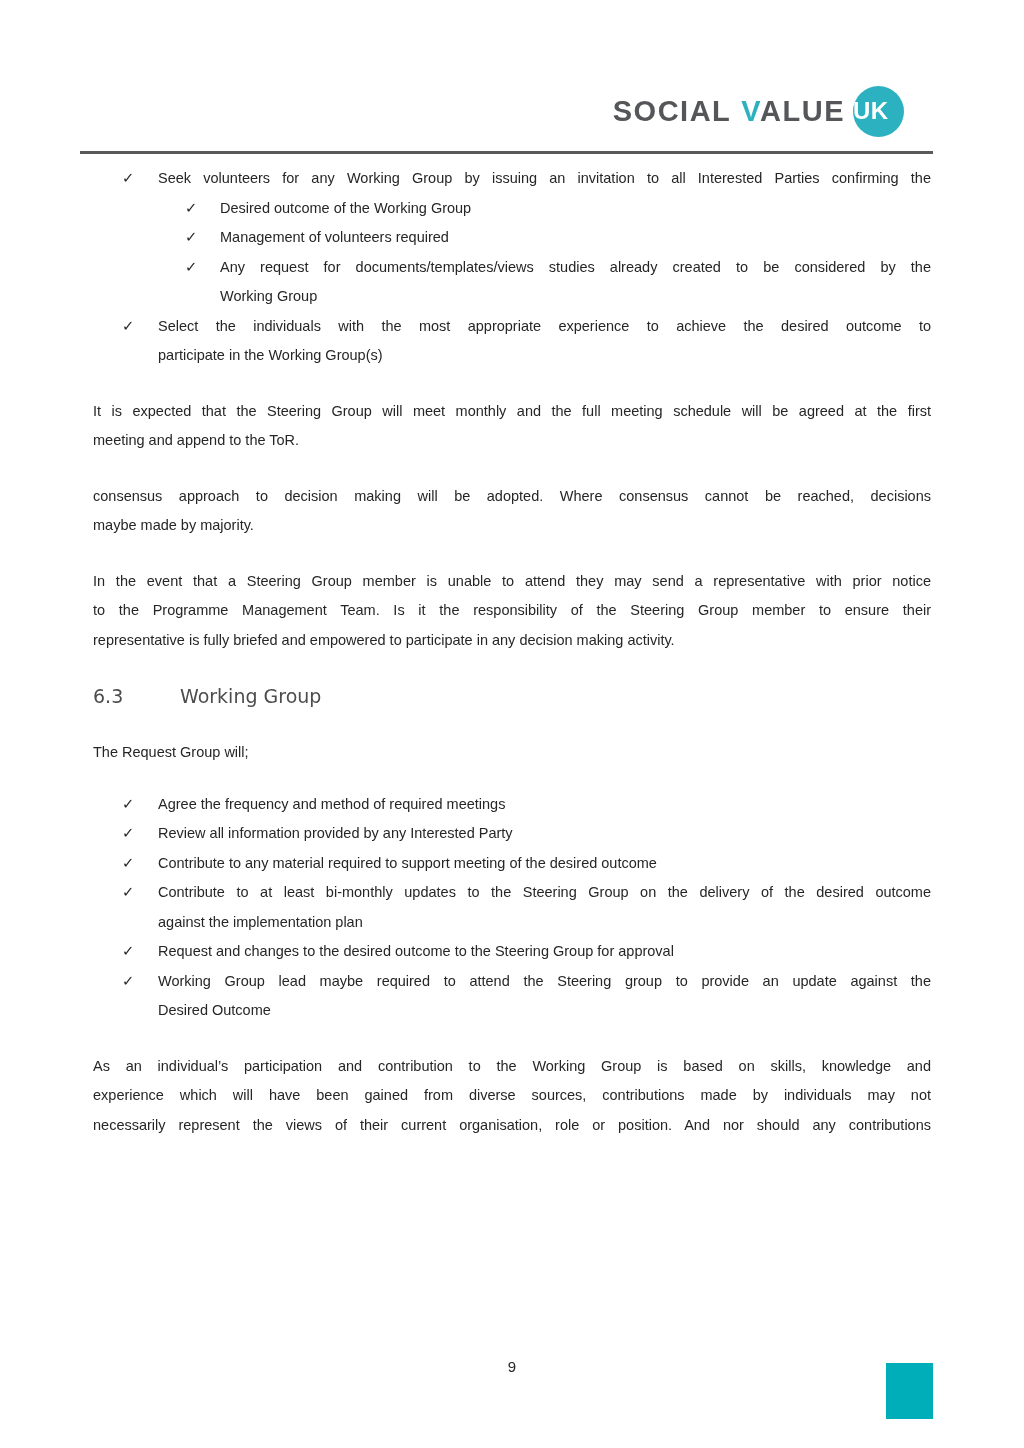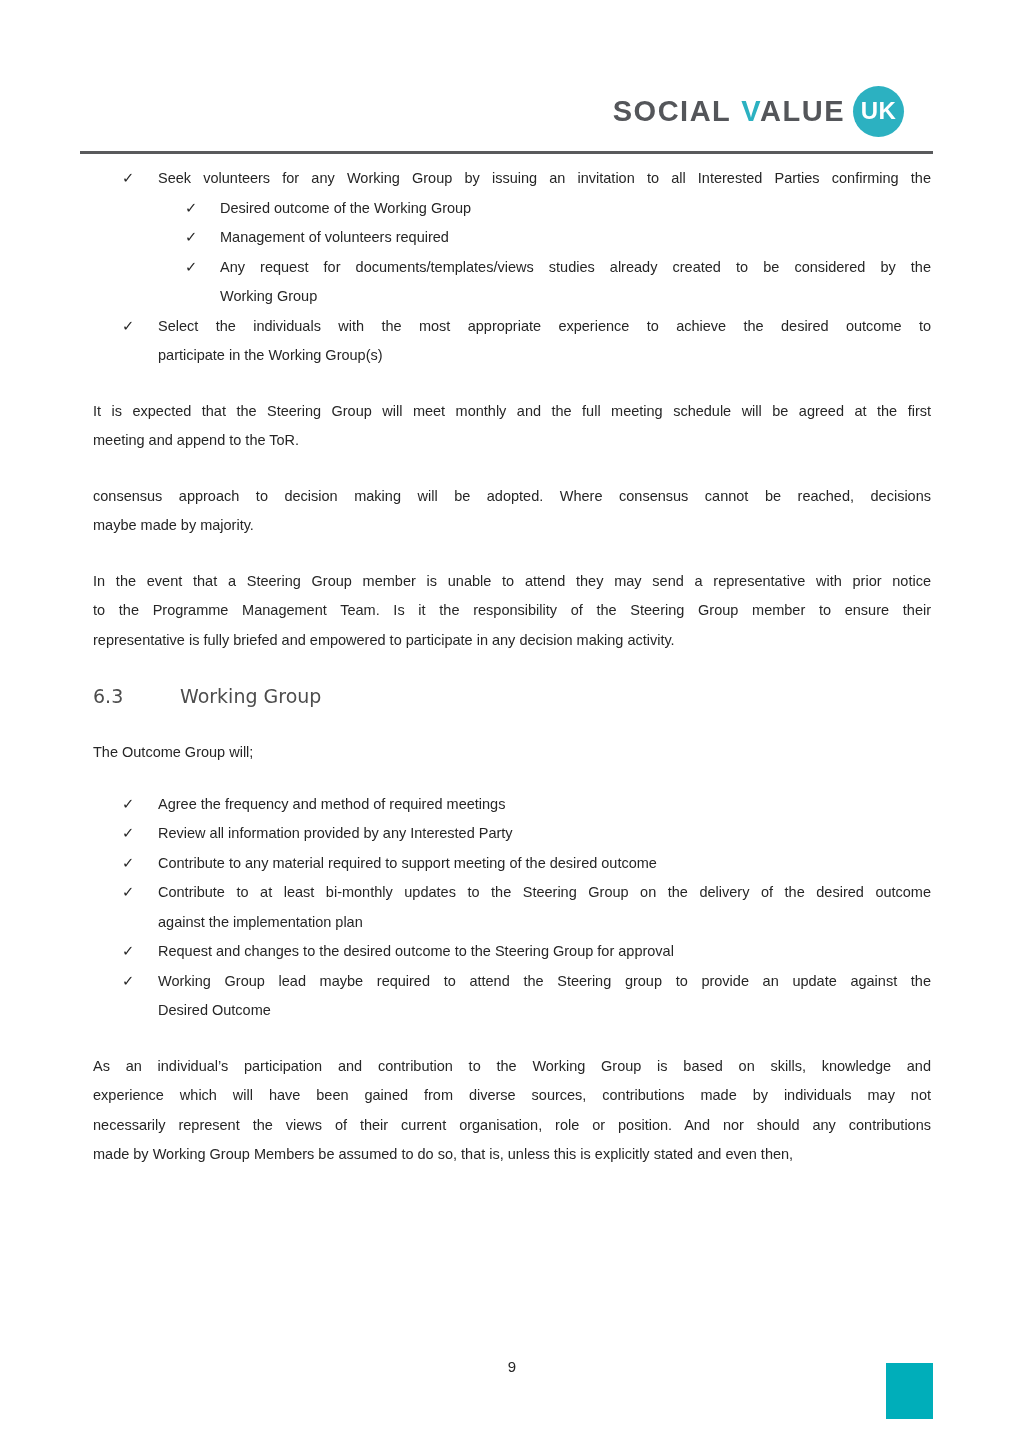--- a/index.html
+++ b/index.html
@@ -22,21 +22,21 @@
     color:var(--logo-gray, #54565a);
     white-space:nowrap;
     text-align:right;
   }
   .logo-text .sp { display:inline-block; width:10px; }
   .teal-letter { color:var(--teal, #2cb1c1); }
   .logo-badge {
     width:51px; height:51px; border-radius:50%;
     background:var(--teal, #2cb1c1);
     color:#ffffff; font-size:24px; font-weight:bold;
-    display:flex; align-items:center; justify-content:center;
+    display:flex; align-items:center; 
     margin-left:8px; letter-spacing:0.5px;
   }
   .rule {
     position:absolute; left:80px; top:151px; width:853px; height:3px;
     background:var(--rule-gray, #595a5c);
   }
 
   
   .content {
     position:absolute; left:93px; top:164px; width:838px;
@@ -130,21 +130,21 @@
       <div class="line j">to the Programme Management Team.  Is it the responsibility of the Steering Group member to ensure their</div>
       <div class="line">representative is fully briefed and empowered to participate in any decision making activity.</div>
     </div>
 
     <div class="h2">
       <span class="h2num">6.3</span><span class="h2title">Working Group</span>
     </div>
 
 
     <div class="para">
-      <div class="line">The Outcome Group will;</div>
+      <div class="line">The Request Group will;</div>
     </div>
 
     <div class="list list2">
       <div class="li lvl1">
         <span class="check">✓</span>
         <div class="line">Agree the frequency and method of required meetings</div>
       </div>
       <div class="li lvl1">
         <span class="check">✓</span>
         <div class="line">Review all information provided by any Interested Party</div>
@@ -166,21 +166,20 @@
         <span class="check">✓</span>
         <div class="line j">Working Group lead maybe required to attend the Steering group to provide an update against the</div>
         <div class="line">Desired Outcome</div>
       </div>
     </div>
 
     <div class="para">
       <div class="line j">As an individual’s participation and contribution to the Working Group is based on skills, knowledge and</div>
       <div class="line j">experience which will have been gained from diverse sources, contributions made by individuals may not</div>
       <div class="line j">necessarily represent the views of their current organisation, role or position. And nor should any contributions</div>
-      <div class="line">made by Working Group Members be assumed to do so, that is, unless this is explicitly stated and even then,</div>
     </div>
 
   </div>
 
   <div class="page-number">9</div>
   <div class="corner-square"></div>
 
 </div>
 
 </body></html>

